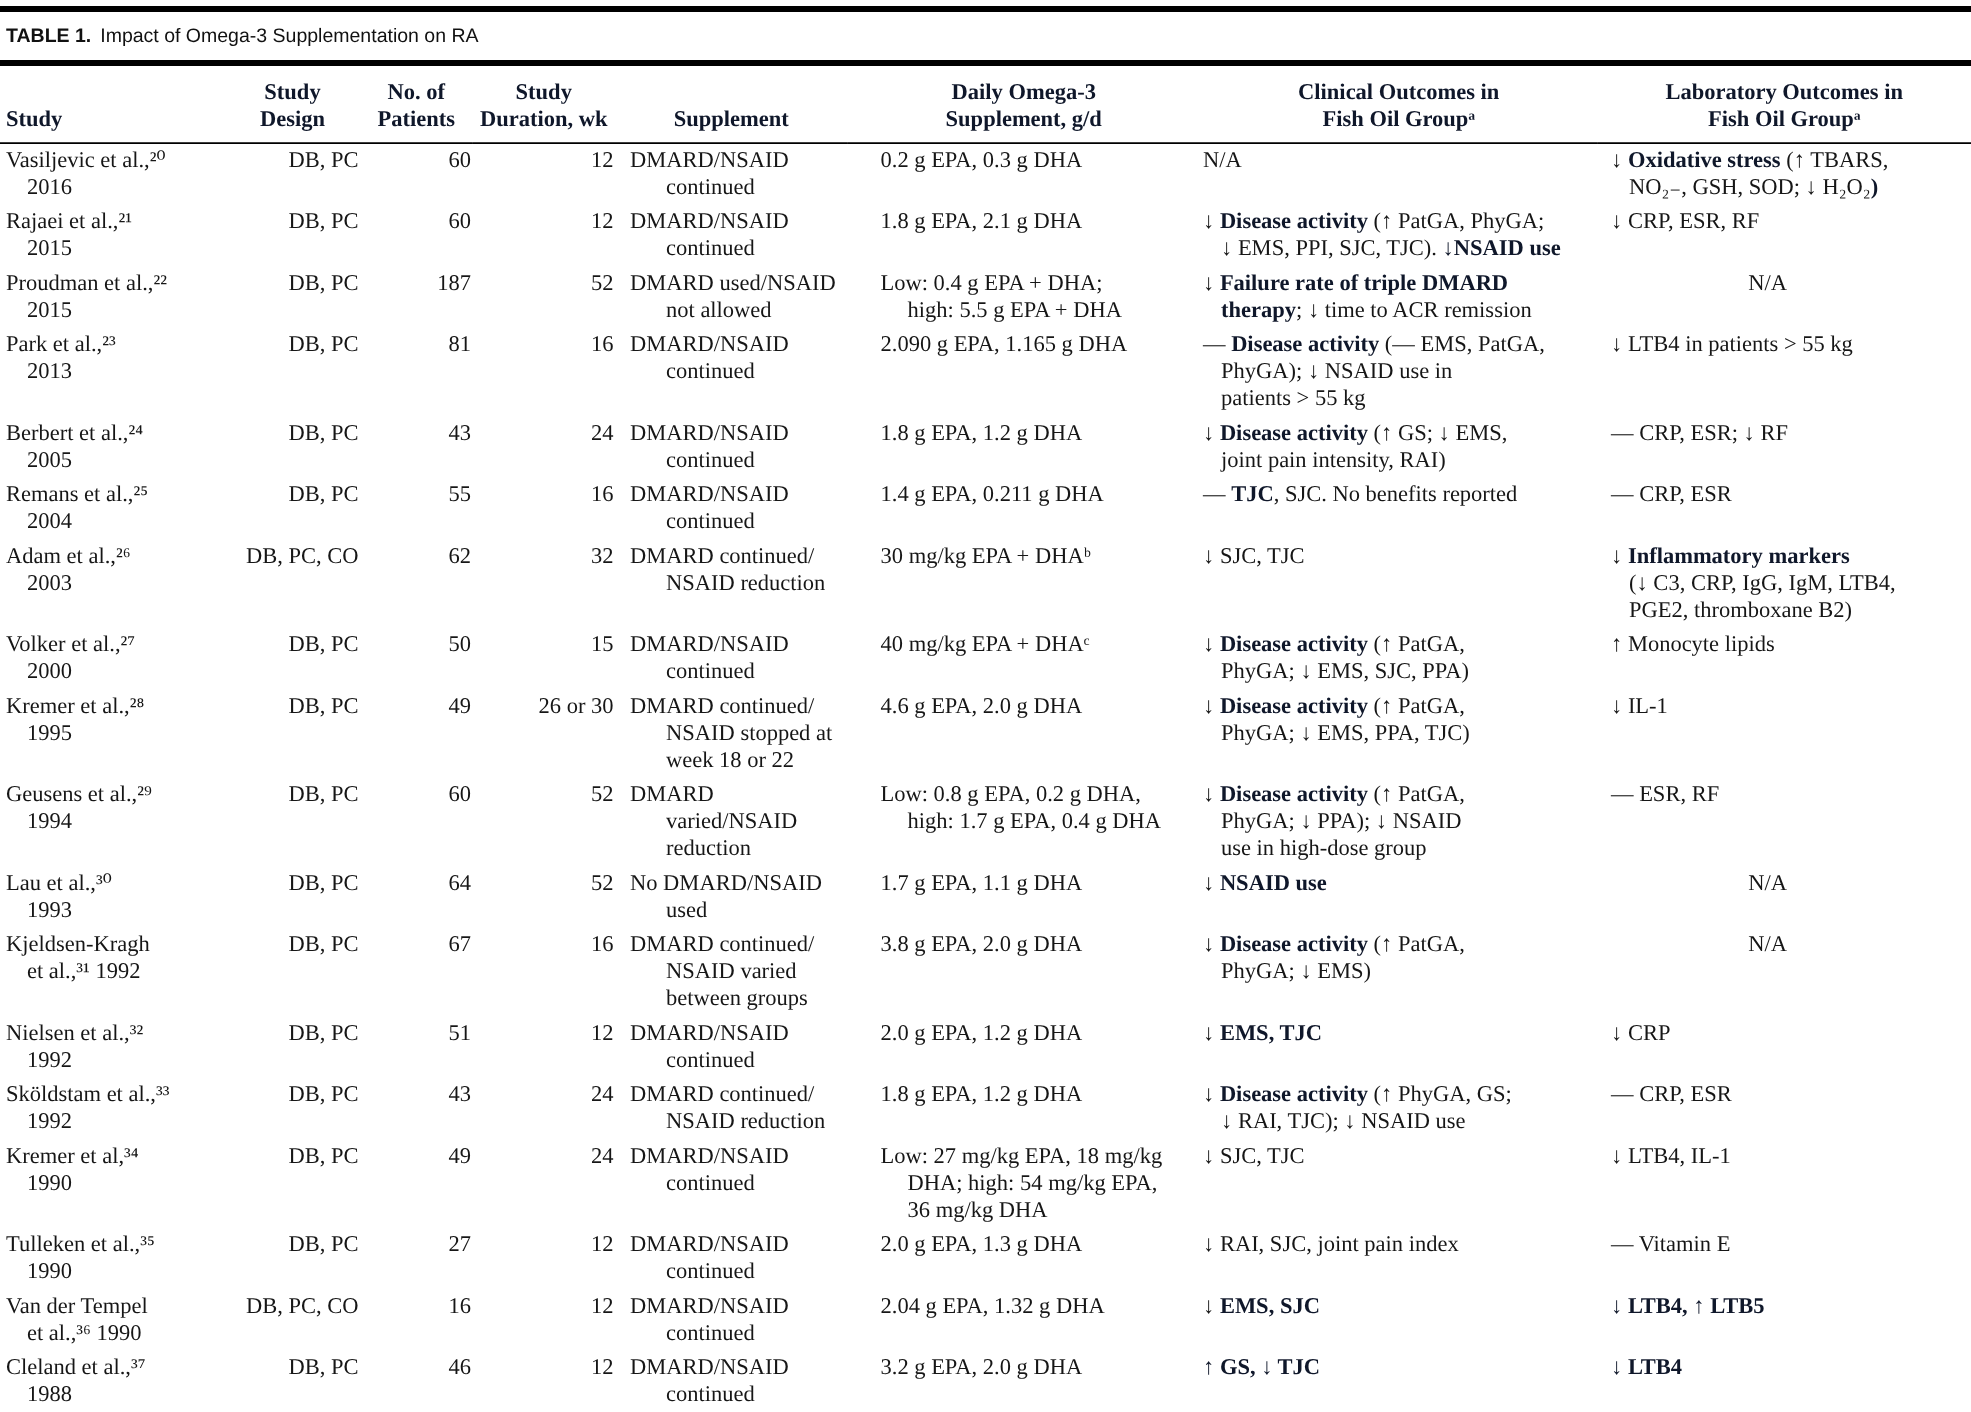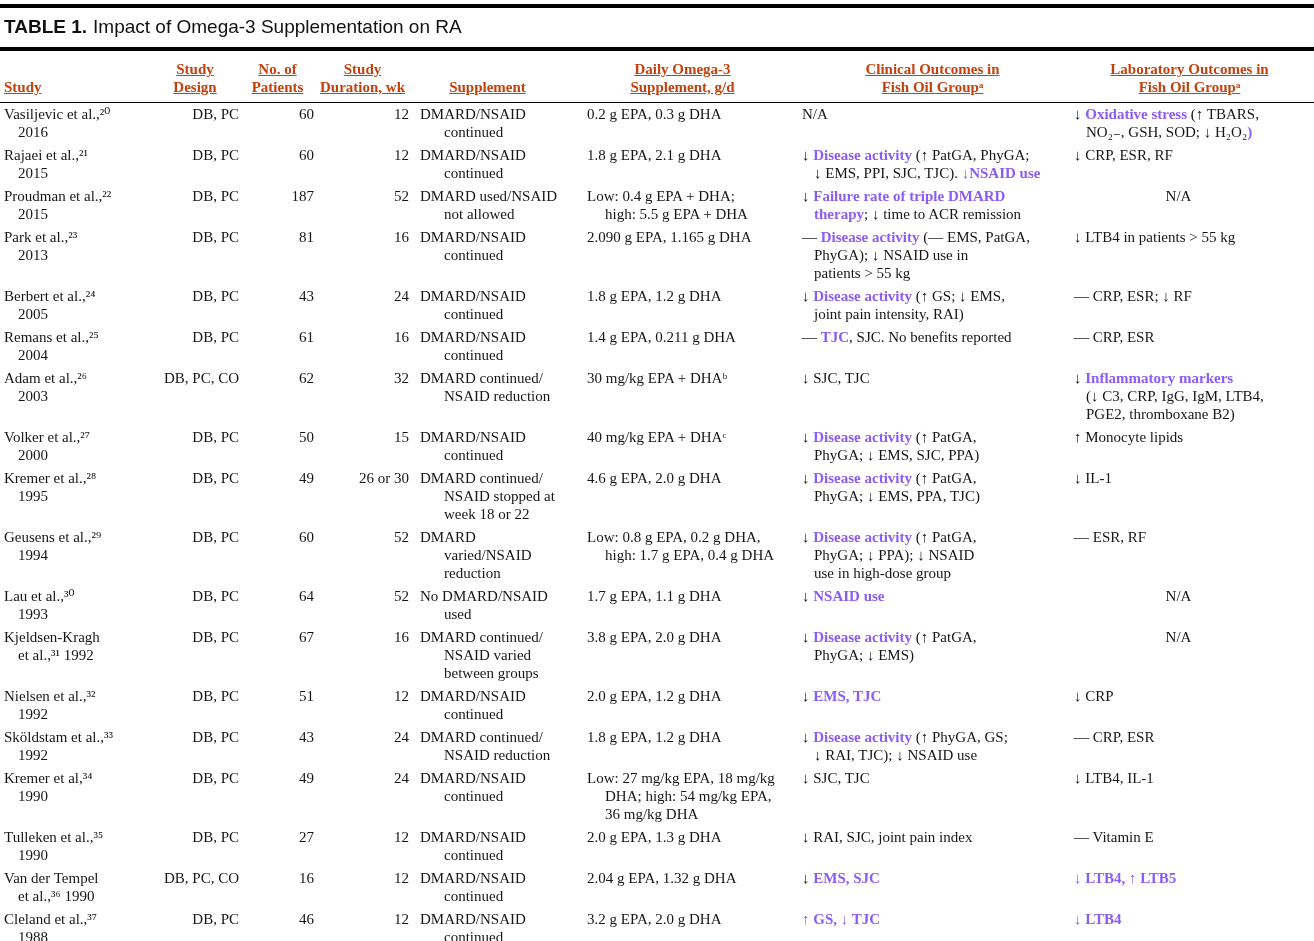--- a/index.html
+++ b/index.html
@@ -10,62 +10,61 @@
     color:#161616;
     font-family:"Liberation Serif","DejaVu Serif",serif;
     overflow:hidden;
     box-sizing:border-box;
   }
   .rule{background:#000;}
   .rule-top{height:4px;margin-top:4px;}
   .rule-mid{height:4px;}
   .title{
     font-family:"Liberation Sans","DejaVu Sans",sans-serif;
-    font-size:19px;
+    font-size:13px;
     padding:8px 2px 9px 4px;
     color:#111;
   }
   .title-label{font-weight:bold;margin-right:6px;}
   table{
     border-collapse:collapse;
     table-layout:fixed;
     width:1314px;
     font-size:15px;
     line-height:18px;
   }
   thead th{
     font-weight:bold;
     vertical-align:bottom;
     text-align:center;
     white-space:pre-line;
     padding:9px 1px 6px;
     border-bottom:1.5px solid #000;
-    color:#c2410c;
-    text-decoration:underline;
+    color:#0f172a;
   }
   thead th.al{text-align:left;padding-left:4px;}
   td{
     vertical-align:top;
     padding:2px 1px 3px;
     color:#161616;
   }
   
   .hang{padding-left:14px;text-indent:-14px;}
   td.c-study{padding-left:4px;}
   td.c-design,td.c-patients,td.c-duration{text-align:right;}
   td.c-medications{padding-left:10px;}
   td.c-medications .hang{padding-left:24px;text-indent:-24px;}
   td.c-supplement{padding-left:22px;}
   td.c-supplement .hang{padding-left:18px;text-indent:-18px;font-family:Liberation Serif, serif;}
   td.c-clinical{padding-left:2px;}
   td.c-clinical .hang{padding-left:12px;text-indent:-12px;}
   td.c-laboratory{padding-left:9px;}
   td.c-laboratory .hang{padding-left:12px;text-indent:-12px;}
   td .na-center{text-align:center;text-indent:0;padding-left:0;padding-right:30px;}
-  b{font-weight:bold;color:#8b5cf6;text-align:center;}
+  b{font-weight:bold;color:#0f172a;text-align:center;}
 </style>
 </head>
 <body>
 
 <div class="page">
   <div class="rule rule-top"></div>
   <div class="title">
     <span class="title-label">TABLE 1.</span><span>Impact of Omega-3 Supplementation on RA</span>
   </div>
   <div class="rule rule-mid"></div>
@@ -198,21 +197,21 @@
           </td>
           <td class="c-laboratory">
             <div class="hang">— CRP, ESR; ↓ RF</div>
           </td>
         </tr>
         <tr>
           <td class="c-study">
             <div class="hang">Remans et al.,²⁵<br>2004</div>
           </td>
           <td class="c-design">DB, PC</td>
-          <td class="c-patients">61</td>
+          <td class="c-patients">55</td>
           <td class="c-duration">16</td>
           <td class="c-medications">
             <div class="hang">DMARD/NSAID<br>continued</div>
           </td>
           <td class="c-supplement">
             <div class="hang">1.4 g EPA, 0.211 g DHA</div>
           </td>
           <td class="c-clinical">
             <div class="hang">— <b>TJC</b>, SJC. No benefits reported</div>
           </td>

